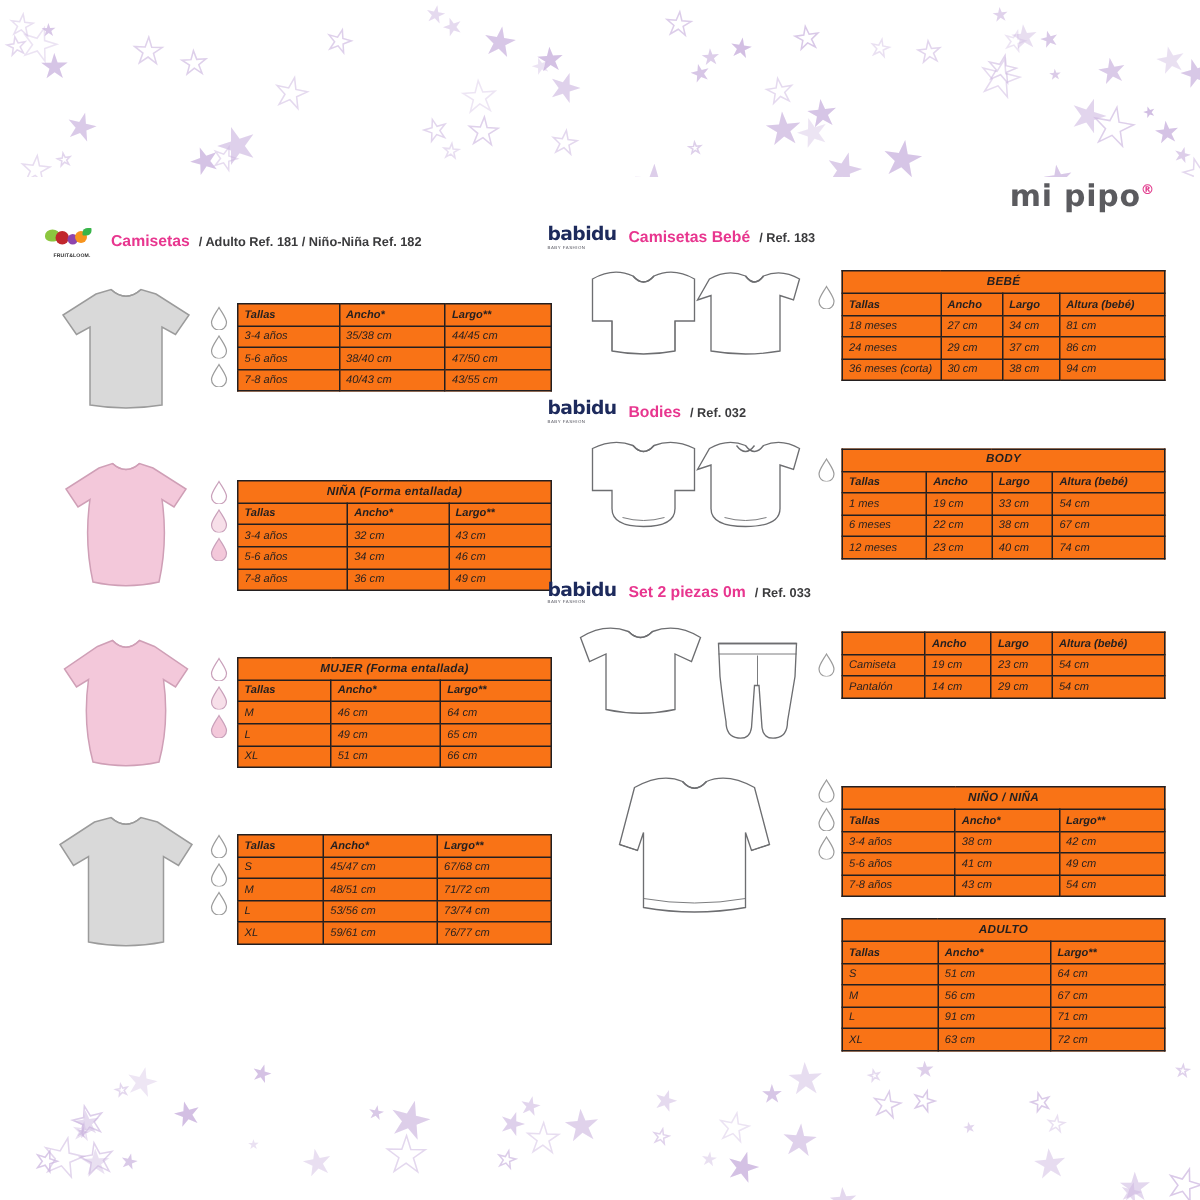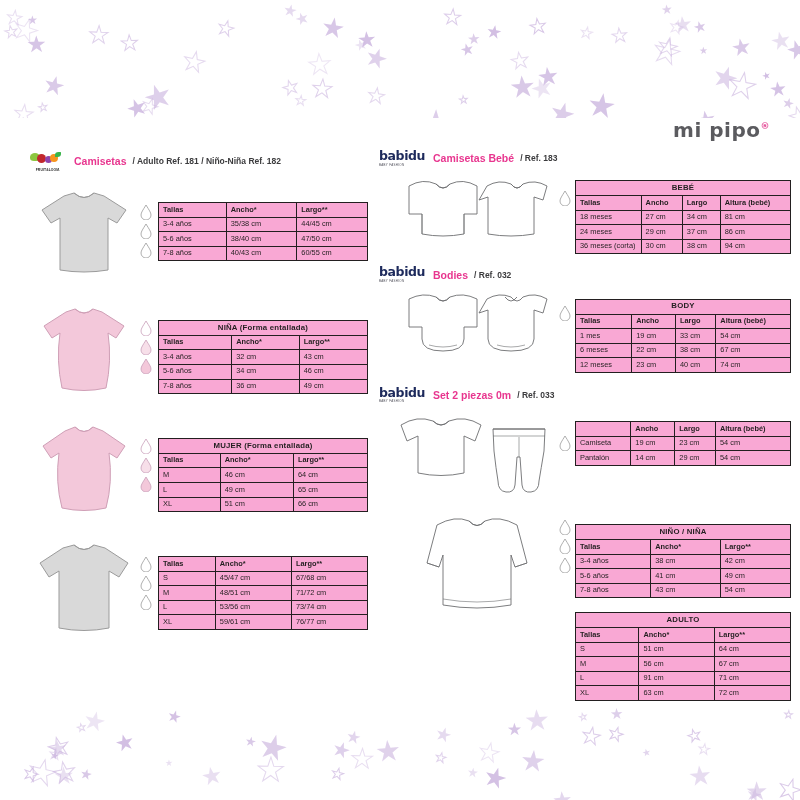--- a/index.html
+++ b/index.html
@@ -54,21 +54,21 @@
     vertical-align: super;
     color: #e23d8e;
   }
 
   
   .col {
     position: absolute;
     top: 150px;
   }
   .col-left { left: 28px; width: 340px; }
-  .col-right { left: 379px; width: 412px; }
+  .col-right { left: 365px; width: 412px; }
 
   
   .sec-head {
     display: flex;
     align-items: center;
     gap: 6px;
     margin-bottom: 4px;
   }
   .sec-title {
     font-size: 10.5px;
@@ -146,21 +146,22 @@
   }
   .drop { display:block; }
   .table-cell { flex: 1 1 auto; }
 
   
   table.sz {
     border-collapse: collapse;
     font-size: 7.4px;
     color: #231f20;
     width: 100%;
-    background: #f9a8d4;
+    background: #f97316;
+    font-style: italic;
   }
   table.sz th, table.sz td {
     border: .6px solid #231f20;
     padding: 2.5px 4px;
     text-align: left;
     white-space: nowrap;
     line-height: 1.15;
   }
   table.sz th.caption {
     text-align: center;
@@ -294,21 +295,21 @@
             <td class="val">44/45 cm</td>
           </tr>
           <tr>
             <td class="lbl">5-6 años</td>
             <td class="val">38/40 cm</td>
             <td class="val">47/50 cm</td>
           </tr>
           <tr>
             <td class="lbl">7-8 años</td>
             <td class="val">40/43 cm</td>
-            <td class="val">60/55 cm</td>
+            <td class="val">43/55 cm</td>
           </tr>
         </tbody>
           </table>
       </div>
     </div>
 
     <div class="block" style="margin-top:30px;">
       <div class="garment-cell" style="width:112px;">
         <svg class="g" width="108" height="88" viewBox="0 0 108 88">
           <path d="M36 6 L45 3 Q54 11 63 3 L72 6 L94 20 L86 32 L78 27 Q82 55 76 82 Q54 87 32 82 Q26 55 30 27 L22 32 L14 20 Z" fill="#f3c8da" stroke="#cf9fb6" stroke-width="1"></path>

